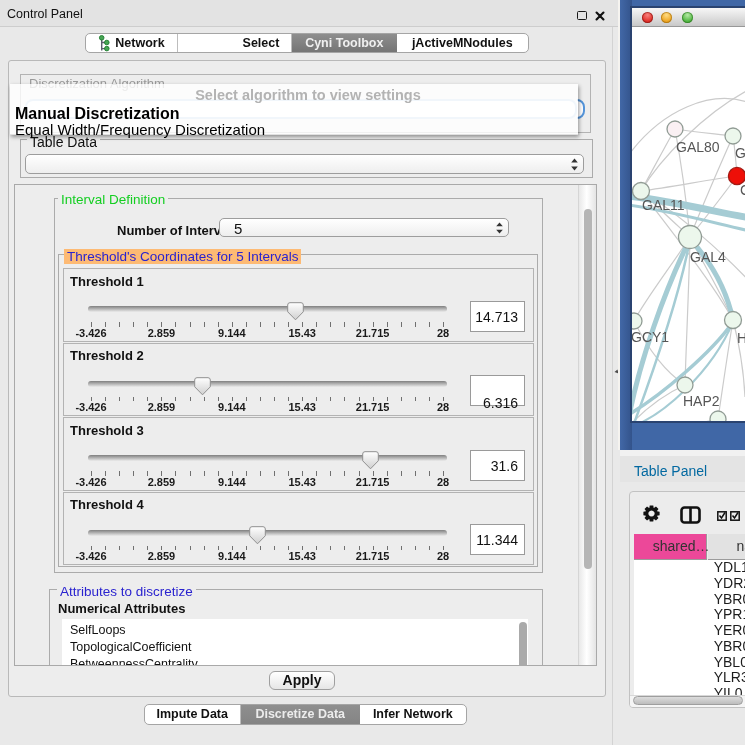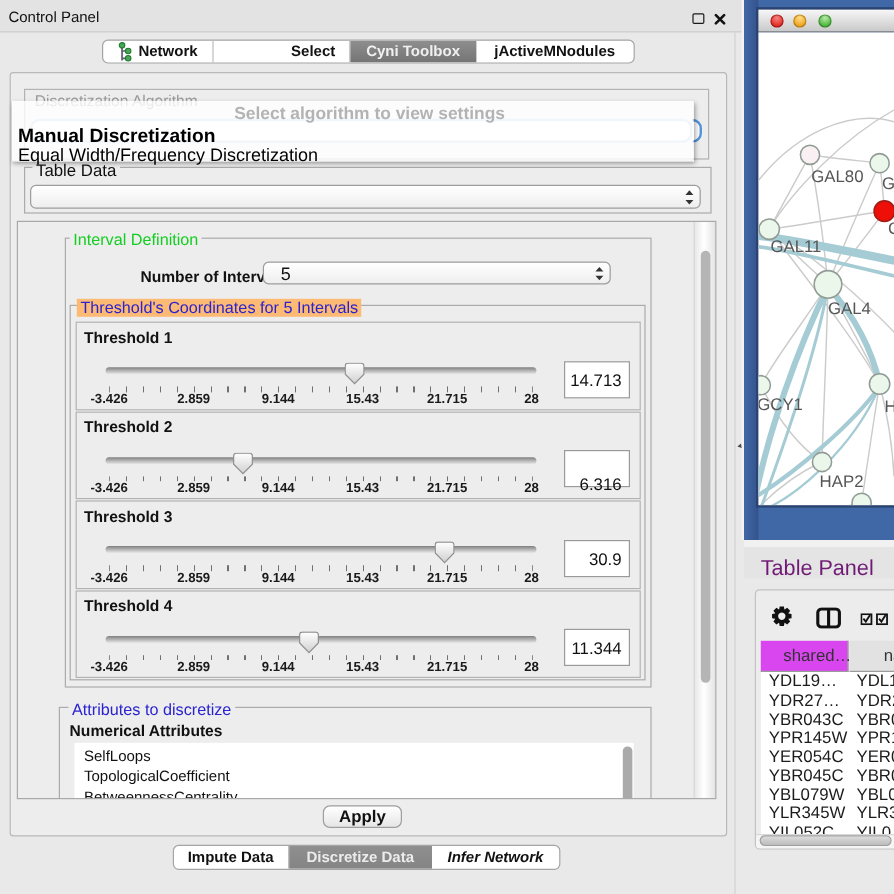--- a/index.html
+++ b/index.html
@@ -137,21 +137,21 @@
     <svg class="abs" style="left:297.8px;top:33px;" width="17" height="19" viewBox="0 0 17 19">
       <defs>
           <linearGradient id="tg2" x1="0" y1="0" x2="0" y2="1">
             <stop offset="0" stop-color="#ffffff"></stop>
             <stop offset="1" stop-color="#cfcfcf"></stop>
           </linearGradient>
         </defs>
       <path d="M3 0.7 h11 a2.3 2.3 0 0 1 2.3 2.3 v6.8 l-7.8 8 l-7.8 -8 v-6.8 a2.3 2.3 0 0 1 2.3 -2.3 z" fill="url(#tg2)" stroke="#8f8f8f" stroke-width="1"></path>
     </svg>
     <div class="abs" style="left:406px;top:31.5px;width:55px;height:31px;background:#fff;border:1px solid #9a9a9a;">
-      <div class="abs" style="right:6px;top:7px;font-size:14px;color:#111;">30.9</div>
+      <div class="abs" style="right:6px;top:7px;font-size:14px;color:#111;">31.6</div>
     </div>
   </div>
   <div class="abs" style="left:48px;top:307px;width:471px;height:73.5px;border:1px solid #b3b3b3;">
     <div class="abs" style="left:6px;top:4.5px;font-size:13px;font-weight:bold;color:#111;">Threshold 4</div>
     <div class="abs" style="left:24px;top:37px;width:359px;height:6px;background:linear-gradient(#7f7f7f 0%,#ababab 40%,#ebebeb 100%);border-radius:3px;"></div>
     <div class="abs" style="left:27px;top:53px;width:353px;height:4.5px;background:repeating-linear-gradient(to right,#707070 0 1px,transparent 1px 14.08px);"></div>
     <div class="abs" style="left:2.0px;top:57.5px;width:50px;text-align:center;font-size:11px;font-weight:bold;color:#1a1a1a;">-3.426</div>
       <div class="abs" style="left:72.4px;top:57.5px;width:50px;text-align:center;font-size:11px;font-weight:bold;color:#1a1a1a;">2.859</div>
       <div class="abs" style="left:142.8px;top:57.5px;width:50px;text-align:center;font-size:11px;font-weight:bold;color:#1a1a1a;">9.144</div>
       <div class="abs" style="left:213.2px;top:57.5px;width:50px;text-align:center;font-size:11px;font-weight:bold;color:#1a1a1a;">15.43</div>
@@ -178,21 +178,21 @@
     <div style="padding:3.5px 0 0 8px;font-size:12.5px;color:#111;line-height:17.2px;">SelfLoops<br>TopologicalCoefficient<br>BetweennessCentrality<br>ClosenessCentrality</div>
     <div class="abs" style="left:457px;top:3px;width:8px;height:60px;background:#aaaaaa;border-radius:4px;"></div>
   </div>
 </div>
 
 <div class="abs" style="left:269px;top:671px;width:66px;height:19px;background:linear-gradient(#ffffff,#e6e6e6);border:1px solid #9f9f9f;border-radius:6px;text-align:center;font-size:14px;font-weight:600;color:#111;line-height:17px;">Apply</div>
 
 <div class="abs" style="left:143.7px;top:704px;width:323.3px;height:20.5px;background:#fff;border:1px solid #a5a5a5;border-radius:5px;overflow:hidden;display:flex;font-size:12.5px;font-weight:600;color:#111;">
   <div style="width:96px;display:flex;align-items:center;justify-content:center;border-right:1px solid #bdbdbd;">Impute Data</div>
   <div style="width:119px;background:linear-gradient(#8f8f8f,#848484);color:#ececec;display:flex;align-items:center;justify-content:center;">Discretize Data</div>
-  <div style="flex:1;display:flex;align-items:center;justify-content:center;font-style:italic;">Infer Network</div>
+  <div style="flex:1;display:flex;align-items:center;justify-content:center;">Infer Network</div>
 </div>
 
 <div class="abs" style="left:10px;top:84px;width:568px;height:50.5px;background:rgba(255,255,255,0.8);border-bottom:1px solid #e0e0e0;box-shadow:1px 2px 4px rgba(0,0,0,0.4);">
   <div class="abs" style="left:28px;top:3px;width:540px;text-align:center;font-size:14.5px;font-weight:700;color:#b3b3b3;">Select algorithm to view settings</div>
   <div class="abs" style="left:5px;top:20.5px;font-size:16px;font-weight:bold;color:#000;">Manual Discretization</div>
   <div class="abs" style="left:5px;top:36.5px;font-size:15px;color:#000;">Equal Width/Frequency Discretization</div>
 </div>
 
 <div class="abs" style="left:612px;top:27px;width:1px;height:718px;background:#d3d3d3;"></div>
 
@@ -264,40 +264,39 @@
     <text x="51" y="379">HAP2</text>
   </g>
 </svg>
 </div>
 
 <svg class="abs" style="left:643px;top:505px;z-index:5" width="17" height="17" viewBox="0 0 17 17">
     <path fill="#111" fill-rule="evenodd" d="M6.72 0.39 L10.28 0.39 L10.69 2.91 L10.90 3.00 L12.97 1.51 L15.49 4.03 L14.00 6.10 L14.09 6.31 L16.61 6.72 L16.61 10.28 L14.09 10.69 L14.00 10.90 L15.49 12.97 L12.97 15.49 L10.90 14.00 L10.69 14.09 L10.28 16.61 L6.72 16.61 L6.31 14.09 L6.10 14.00 L4.03 15.49 L1.51 12.97 L3.00 10.90 L2.91 10.69 L0.39 10.28 L0.39 6.72 L2.91 6.31 L3.00 6.10 L1.51 4.03 L4.03 1.51 L6.10 3.00 L6.31 2.91 Z M8.5 5.4 a3.1 3.1 0 1 0 0.001 0 Z"></path>
   </svg>
 <div class="abs" style="left:620px;top:450px;width:125px;height:6px;background:#f1f1f1;"></div>
 <div class="abs" style="left:620px;top:456px;width:125px;height:26px;background:#e4e4e4;">
-  <div class="abs" style="left:14px;top:7px;font-size:18px;color:#701a75;">Table Panel</div>
+  <div class="abs" style="left:14px;top:7px;font-size:14px;color:#0369a1;">Table Panel</div>
 </div>
 <div class="abs" style="left:629px;top:491px;width:120px;height:216.5px;background:#ececec;border:1px solid #c2c2c2;border-radius:4px;overflow:hidden;">
   <svg class="abs" style="left:50px;top:14px" width="21" height="18" viewBox="0 0 21 18">
     <rect x="1.5" y="1.5" width="18" height="15" rx="3" fill="none" stroke="#111" stroke-width="2.6"></rect>
     <line x1="10.5" y1="1.5" x2="10.5" y2="16.5" stroke="#111" stroke-width="2.6"></line>
   </svg>
   <svg class="abs" style="left:87px;top:19px" width="26" height="10" viewBox="0 0 26 10">
     <rect x="0.8" y="0.8" width="8.4" height="8.4" fill="none" stroke="#111" stroke-width="1.5"></rect>
     <path d="M2.5 4.5 L4.5 7 L8 1.5" stroke="#111" stroke-width="1.5" fill="none"></path>
     <rect x="13.8" y="0.8" width="8.4" height="8.4" fill="none" stroke="#111" stroke-width="1.5"></rect>
     <path d="M15.5 4.5 L17.5 7 L21 1.5" stroke="#111" stroke-width="1.5" fill="none"></path>
   </svg>
   <div class="abs" style="left:3.7px;top:41.5px;width:116px;height:26px;">
-    <div class="abs" style="left:0;top:0;width:73.7px;height:26px;background:#d946ef;border-right:1px solid #9b9b9b;border-bottom:1px solid #9b9b9b;font-size:14px;color:#333;line-height:25px;">
+    <div class="abs" style="left:0;top:0;width:73.7px;height:26px;background:#ec4899;border-right:1px solid #9b9b9b;border-bottom:1px solid #9b9b9b;font-size:14px;color:#333;line-height:25px;">
         <span style="position:absolute;left:19px;">shared…</span>
       </div>
     <div class="abs" style="left:74.7px;top:0;width:41px;height:26px;background:#e2e2e2;border-bottom:1px solid #9b9b9b;font-size:14px;color:#333;line-height:25px;">
         <span style="position:absolute;left:28px;">na</span>
       </div>
   </div>
   <div class="abs" style="left:3.7px;top:67.5px;width:116px;height:136px;background:#fff;font-size:14px;color:#1c1c1c;">
-    <div style="line-height:15.75px;position:absolute;left:7px;top:0.5px;">YDL19…<br>YDR27…<br>YBR043C<br>YPR145W<br>YER054C<br>YBR045C<br>YBL079W<br>YLR345W<br>YIL052C</div>
     <div style="line-height:15.75px;position:absolute;left:80px;top:0.5px;">YDL1<br>YDR2<br>YBR0<br>YPR1<br>YER0<br>YBR0<br>YBL0<br>YLR3<br>YIL0</div>
   </div>
   <div class="abs" style="left:0;top:202.5px;width:119px;height:12px;background:#f5f5f5;border-top:1px solid #d8d8d8;"></div>
   <div class="abs" style="left:3px;top:204px;width:110px;height:8.5px;background:linear-gradient(#dcdcdc,#bdbdbd);border:1px solid #9e9e9e;border-radius:4.5px;"></div>
 </div>
 
 </body></html>

